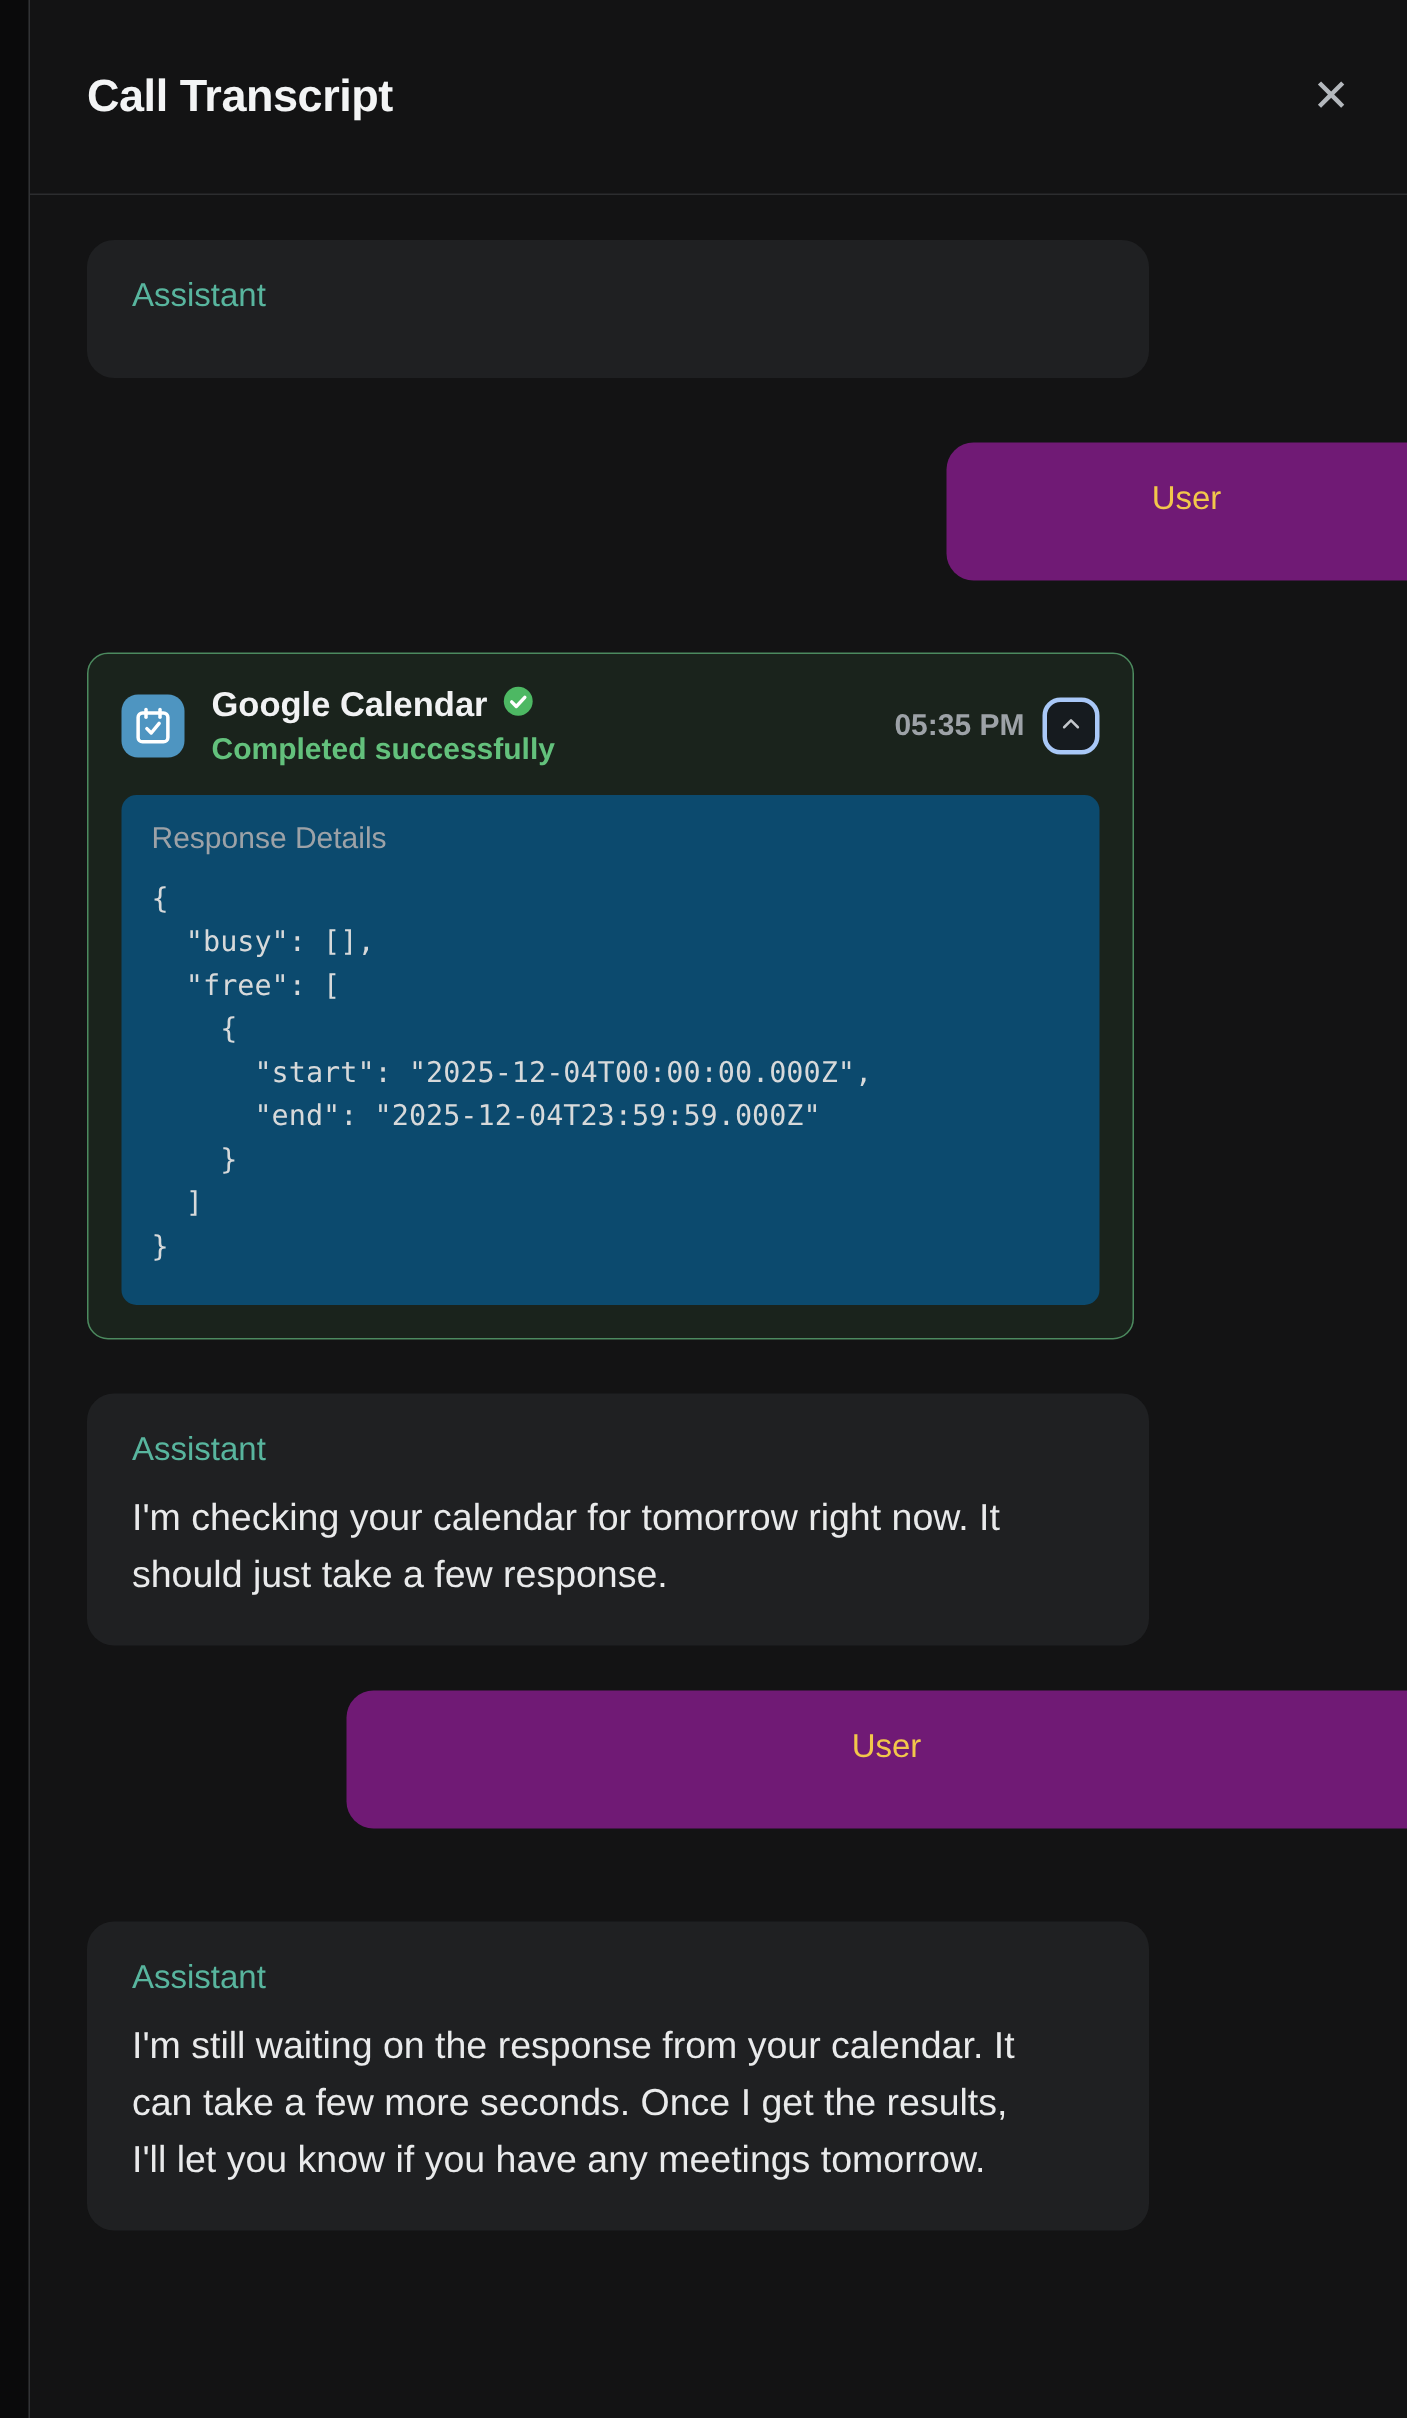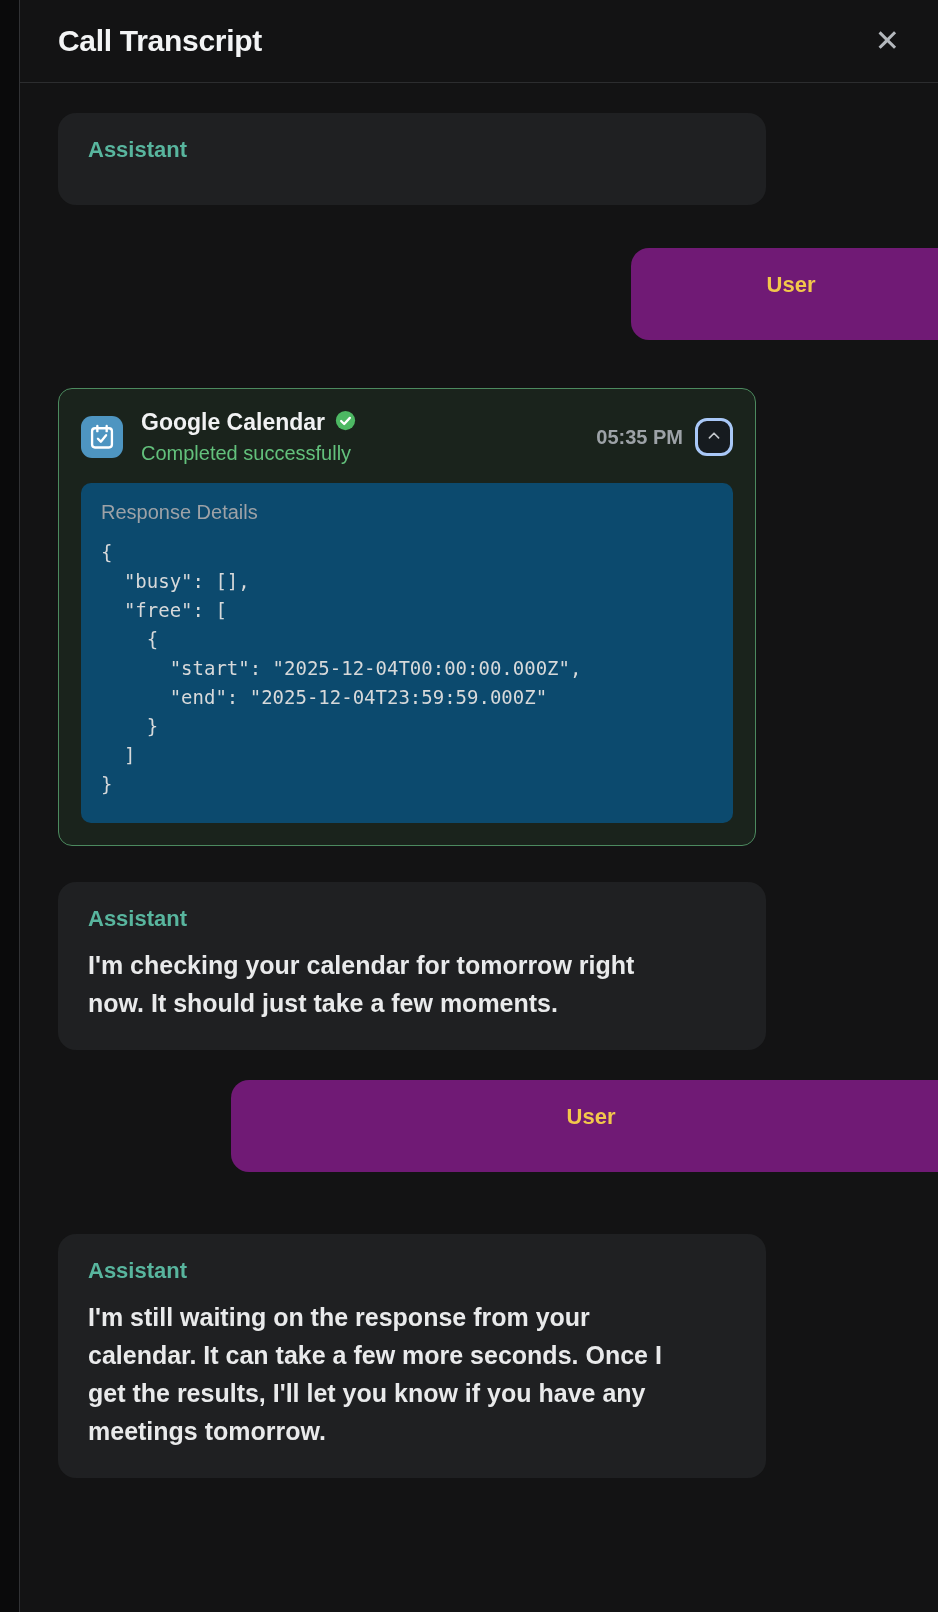--- a/index.html
+++ b/index.html
@@ -10,21 +10,21 @@
     color:#e9eaeb;
   }
   .panel {
     margin-left:19px;
     border-left:1px solid #313235;
     height:1612px;
     background:#131314;
     overflow:hidden;
   }
   .header {
-    height:83px;
+    height:130px;
     display:flex;
     align-items:center;
     justify-content:space-between;
     padding:0 34px 0 38px;
     border-bottom:1px solid #2c2d2f;
   }
   .title {
     font-size:30px;
     font-weight:700;
     color:#f3f4f5;
@@ -33,21 +33,20 @@
   .close-btn {
     background:none; border:none; cursor:pointer;
     color:#b4b8bd; font-size:30px; font-weight:300; line-height:1;
     padding:4px; font-family:"Liberation Sans", sans-serif;
   }
   .scroll { padding:30px 0 0 38px; }
   .msg {
     border-radius:18px;
     padding:24px 18px 28px 30px;
     width:708px;
-    font-weight:bold;
   }
   .msg.assistant { background:#1f2022; }
   .msg.user {
     background:#701a75;
     margin-left:auto;
     margin-right:-1px;
     border-radius:18px 0 0 18px;
     text-align:center;
   }
   .msg.user.narrow { width:308px; }
@@ -92,20 +91,21 @@
   .tool-title-row { display:flex; align-items:center; gap:10px; }
   .tool-name {
     font-size:23px;
     font-weight:600;
     color:#f1f2f3;
   }
   .tool-status {
     font-size:20px;
     color:#63c17c;
     margin-top:6px;
+    font-weight:bold;
   }
   .tool-right {
     margin-left:auto;
     display:flex;
     align-items:center;
     gap:12px;
     font-weight:bold;
   }
   .tool-time { font-size:20px; color:#9da2a7; }
   .collapse-btn {
@@ -197,21 +197,21 @@
       "start": "2025-12-04T00:00:00.000Z",
       "end": "2025-12-04T23:59:59.000Z"
     }
   ]
 }</pre>
       </div>
     </div>
 
     <div class="msg assistant gap-c">
       <div class="role assistant-label">Assistant</div>
-      <div class="msg-text">I'm checking your calendar for tomorrow right now. It should just take a few moments.</div>
+      <div class="msg-text">I'm checking your calendar for tomorrow right now. It should just take a few response.</div>
     </div>
 
     <div class="msg user gap-d">
       <div class="role user-label">User</div>
     </div>
 
     <div class="msg assistant gap-e">
       <div class="role assistant-label">Assistant</div>
       <div class="msg-text"><span>I'm still waiting on the response from your calendar. It can take a few more seconds. Once I get the results, I'll let you know if you have any meetings tomorrow.</span></div>
     </div>

